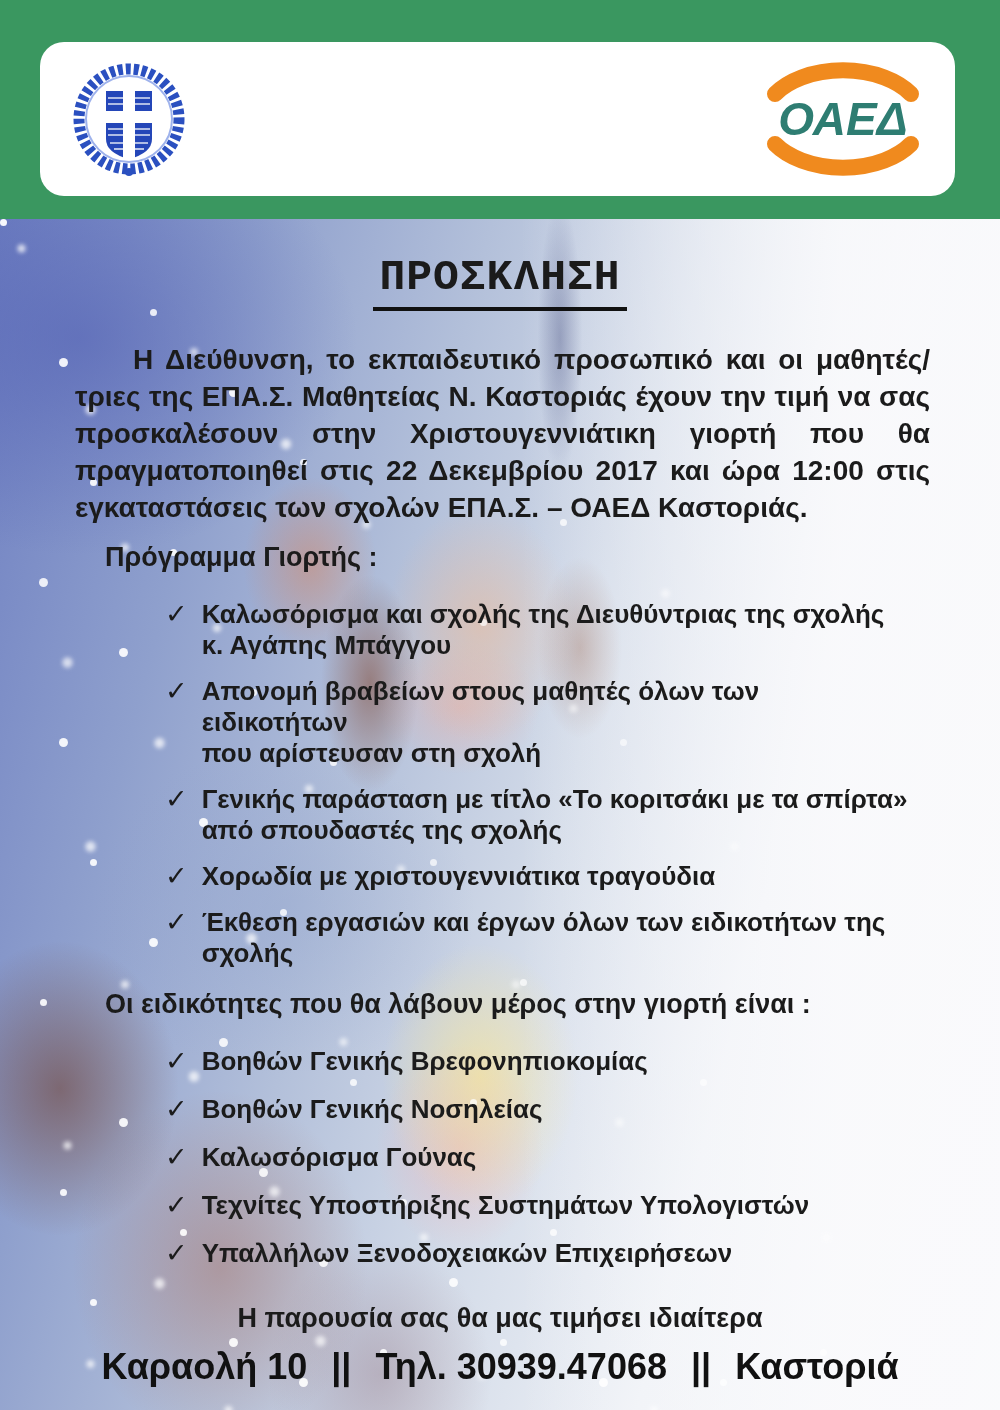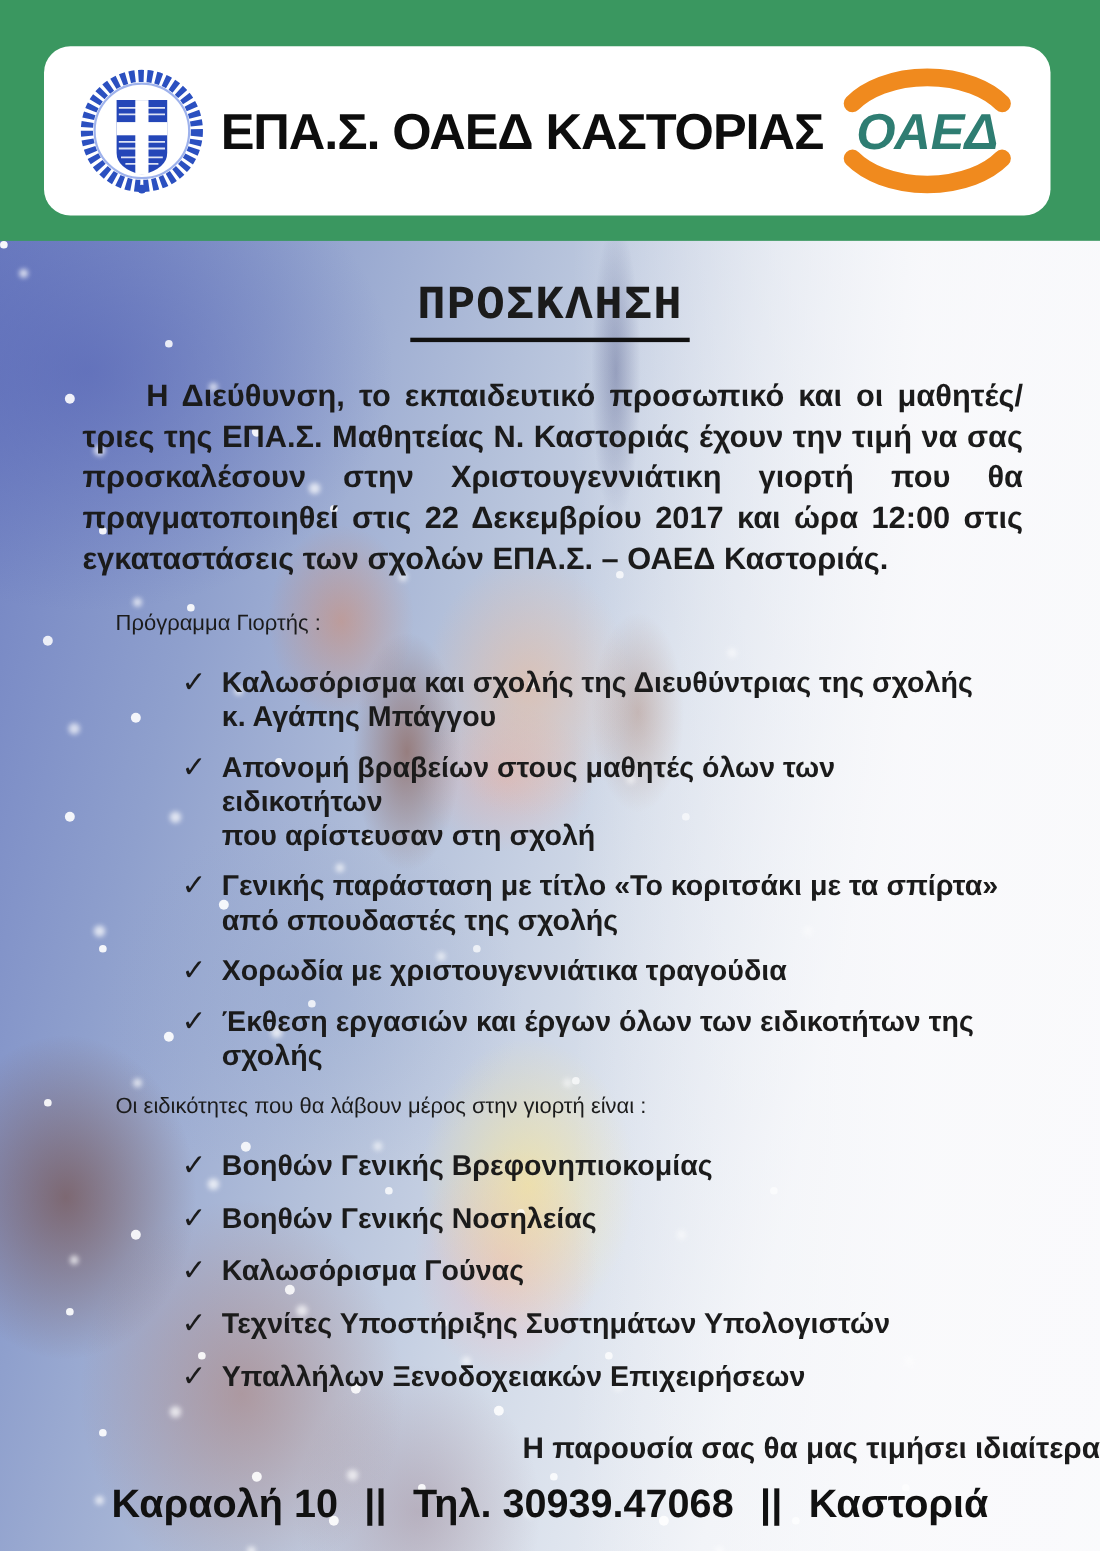--- a/index.html
+++ b/index.html
@@ -51,27 +51,27 @@
       700px 860px 0 0 rgba(255,255,255,.6), 650px 1100px 0 0 rgba(255,255,255,.8), 720px 1160px 0 0 rgba(255,255,255,.7),
       600px 1160px 0 1px rgba(255,255,255,.85), 820px 1130px 0 0 rgba(255,255,255,.6), 300px 1160px 0 1px rgba(255,255,255,.9);
   }
   .snow.blurred{filter:blur(2px);transform:translate(18px,26px) scale(1.15);opacity:.8;}
 
   
   .content{position:absolute;left:0;top:219px;width:1000px;height:1191px;color:#1b1b1b;box-sizing:border-box;padding-top:34px;}
   .main-title{width:100%;text-align:center;margin:0;}
   .main-title span{display:inline-block;font-size:43px;font-weight:bold;letter-spacing:1px;border-bottom:4px solid #111;padding:0 6px 5px;font-family:Liberation Mono, monospace;}
   .intro{margin:30px 70px 16px 75px;font-size:28px;font-weight:bold;line-height:37px;text-align:justify;text-indent:58px;}
-  .section-label{margin:30px 0 0 105px;font-size:20px;font-weight:normal;}
+  .section-label{margin:16px 0 0 105px;font-size:27px;font-weight:bold;}
   ul.checklist{list-style:none;margin:26px 90px 0 165px;padding:0;}
   ul.checklist li{display:flex;gap:14px;margin-bottom:15px;font-size:26px;font-weight:bold;line-height:31px;}
   ul.checklist li .check{flex:0 0 auto;font-weight:normal;font-size:27px;line-height:31px;}
   ul.checklist li .li-text{white-space:pre-line;max-width:790px;}
   ul.checklist.spaced li{margin-bottom:17px;}
-  .closing{margin:34px 0 0 0;width:1000px;text-align:right;font-size:27px;font-weight:bold;}
+  .closing{margin:34px 0 0 0;width:1000px;text-align:center;font-size:27px;font-weight:bold;}
   .footer-line{position:absolute;left:0;bottom:22px;width:1000px;text-align:center;font-size:36px;font-weight:bold;color:#111;}
   .footer-line .sep{padding:0 14px;}
 </style>
 </head>
 <body>
 
 <div class="poster">
 
   <div class="top-band">
     <div class="header-card">
@@ -86,21 +86,20 @@
             <line x1="39" y1="49" x2="81" y2="49"></line>
               <line x1="39" y1="55" x2="81" y2="55"></line>
             <line x1="39" y1="80" x2="81" y2="80"></line>
               <line x1="39" y1="86" x2="81" y2="86"></line>
             <line x1="41" y1="94" x2="79" y2="94"></line>
               <line x1="45" y1="100" x2="75" y2="100"></line>
           </g>
           <circle cx="60" cy="123" r="4" fill="#2b50c0"></circle>
         </svg>
       </div>
-      <div class="school-title">ΕΠΑ.Σ. ΟΑΕΔ ΚΑΣΤΟΡΙΑΣ</div>
       <div class="oaed-logo">
         <svg viewBox="0 0 168 118" width="168" height="118">
           <path d="M 16 34 A 80 50 0 0 1 152 34" stroke="#f08a1e" stroke-width="16" fill="none" stroke-linecap="round"></path>
           <path d="M 16 84 A 80 50 0 0 0 152 84" stroke="#f08a1e" stroke-width="16" fill="none" stroke-linecap="round"></path>
           <text x="84" y="75" text-anchor="middle" font-family="Liberation Sans, sans-serif" font-size="46" font-weight="bold" font-style="italic" fill="#2e7d72">ΟΑΕΔ</text>
         </svg>
       </div>
     </div>
   </div>
 

